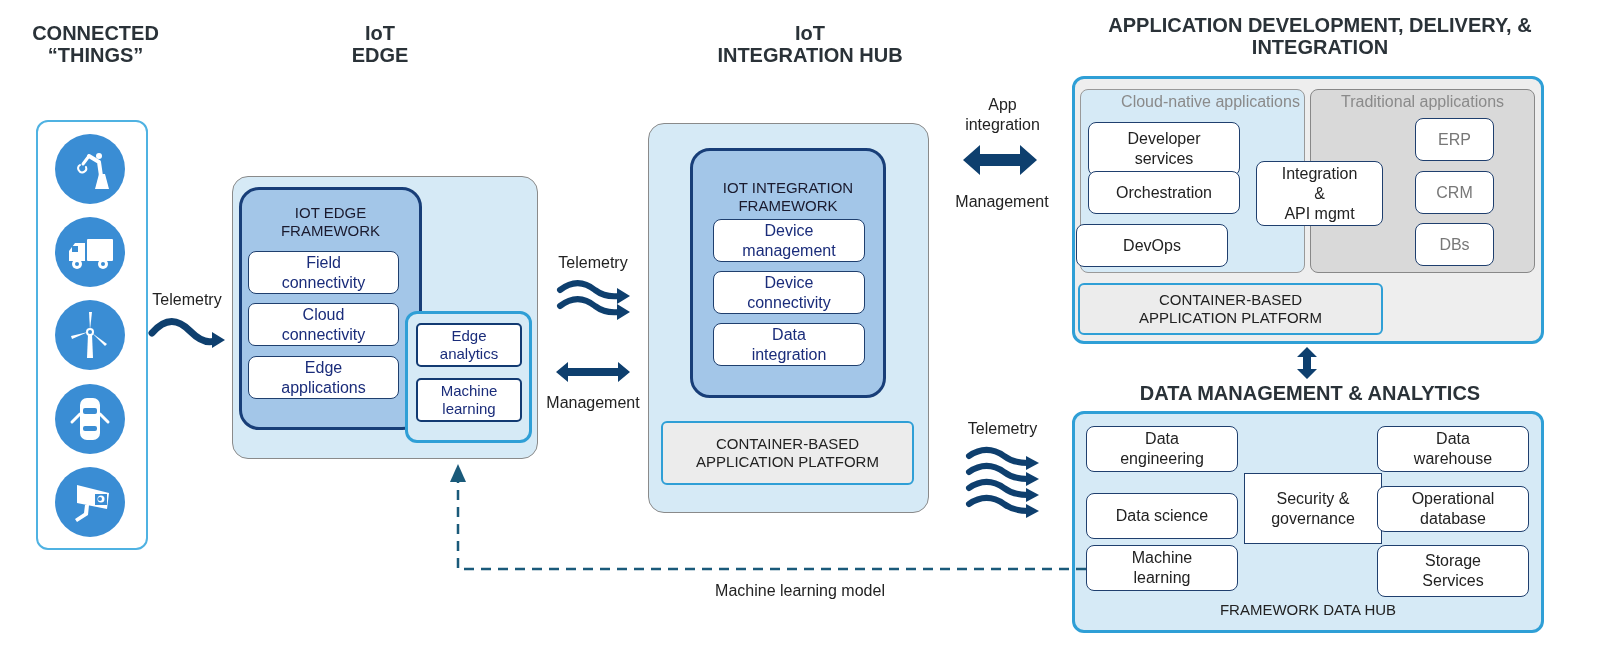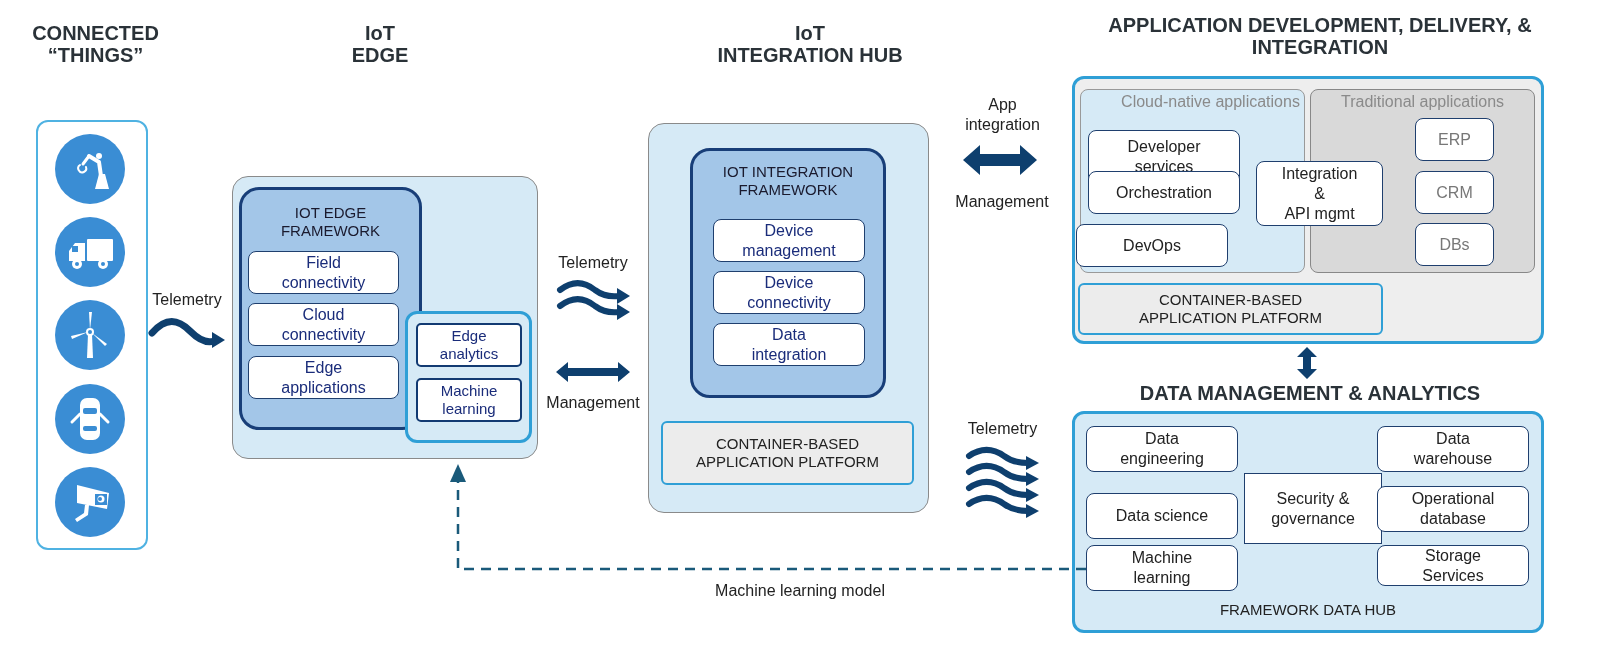--- a/index.html
+++ b/index.html
@@ -130,21 +130,21 @@
   <path d="M5 28 C18 18 30 20 40 28 C48 34 56 35 64 34" fill="none" stroke="#0e3f6e" stroke-width="6" stroke-linecap="round"></path>
   <polygon points="62,26 75,34 62,42" fill="#0e3f6e"></polygon>
 </svg>
 <svg class="abs" style="left:555px; top:360px;" width="76" height="24" viewBox="0 0 76 24">
   <polygon points="1,12 13,2 13,8 63,8 63,2 75,12 63,22 63,16 13,16 13,22" fill="#0e3f6e"></polygon>
 </svg>
 <div class="abs label" style="left:538px; top:393px; width:110px;">Management</div>
 
 <div class="abs lightpanel" style="left:648px; top:123px; width:281px; height:390px;"></div>
 <div class="abs framework" style="left:690px; top:148px; width:196px; height:250px;">
-  <div class="fw-title" style="top:12px;">IOT INTEGRATION
+  <div class="fw-title" style="top:28px;">IOT INTEGRATION
 FRAMEWORK</div>
 </div>
 <div class="box white-box" style="left:713px; top:219px; width:152px; height:43px;">Device
 management</div>
 <div class="box white-box" style="left:713px; top:271px; width:152px; height:43px;">Device
 connectivity</div>
 <div class="box white-box" style="left:713px; top:323px; width:152px; height:43px;">Data
 integration</div>
 <div class="box platform" style="left:661px; top:421px; width:253px; height:64px;">CONTAINER-BASED
 APPLICATION PLATFORM</div>
@@ -172,21 +172,21 @@
   </g>
 </svg>
 
 <div class="abs" style="left:1072px; top:76px; width:472px; height:268px; background:#eeeeee; border:3px solid #2f9fd6; border-radius:12px;"></div>
 <div class="abs" style="left:1080px; top:89px; width:225px; height:184px; background:#d6eaf6; border:1.5px solid #999; border-radius:8px;">
   <div class="abs" style="left:0; right:0; top:3px; text-align:center; font-size:16px; color:#8a8a8a;padding-left:36px;">Cloud-native applications</div>
 </div>
 <div class="abs" style="left:1310px; top:89px; width:225px; height:184px; background:#d9d9d9; border:1.5px solid #888; border-radius:8px;">
   <div class="abs" style="left:0; right:0; top:3px; text-align:center; font-size:16px; color:#8a8a8a;">Traditional applications</div>
 </div>
-<div class="box white-box dark" style="left:1088px; top:130px; width:152px; height:54px;text-align:center;">Developer
+<div class="box white-box dark" style="left:1088px; top:122px; width:152px; height:54px;text-align:center;">Developer
 services</div>
 <div class="box white-box dark" style="left:1088px; top:171px; width:152px; height:43px;">Orchestration</div>
 <div class="box white-box dark" style="left:1076px; top:224px; width:152px; height:43px;">DevOps</div>
 <div class="box white-box dark" style="left:1256px; top:161px; width:127px; height:65px;">Integration
 &amp;
 API mgmt</div>
 <div class="box white-box grey-text" style="left:1415px; top:118px; width:79px; height:43px;">ERP</div>
 <div class="box white-box grey-text" style="left:1415px; top:171px; width:79px; height:43px;">CRM</div>
 <div class="box white-box grey-text" style="left:1415px; top:223px; width:79px; height:43px;">DBs</div>
 <div class="box platform" style="left:1078px; top:283px; width:305px; height:52px;">CONTAINER-BASED
@@ -201,21 +201,21 @@
 engineering</div>
 <div class="box white-box dark" style="left:1086px; top:486px; width:152px; height:46px;margin-top:7px;">Data science</div>
 <div class="box white-box dark" style="left:1086px; top:545px; width:152px; height:46px;">Machine
 learning</div>
 <div class="box white-box dark" style="left:1244px; top:473px; width:138px; height:71px; border-radius:0;">Security &amp;
 governance</div>
 <div class="box white-box dark" style="left:1377px; top:426px; width:152px; height:46px;">Data
 warehouse</div>
 <div class="box white-box dark" style="left:1377px; top:486px; width:152px; height:46px;">Operational
 database</div>
-<div class="box white-box dark" style="left:1377px; top:545px; width:152px; height:41px;text-align:center;">Storage
+<div class="box white-box dark" style="left:1377px; top:545px; width:152px; height:52px;text-align:center;">Storage
 Services</div>
 <div class="abs" style="left:1072px; top:601px; width:472px; text-align:center; font-size:15px; color:#222;">FRAMEWORK DATA HUB</div>
 
 <svg class="abs" style="left:440px; top:458px;" width="650" height="120" viewBox="0 0 650 120">
   <path d="M646 111 L18 111 L18 22" fill="none" stroke="#1a5a7a" stroke-width="2.5" stroke-dasharray="10 7"></path>
   <polygon points="18,6 10,24 26,24" fill="#1a5a7a"></polygon>
 </svg>
 <div class="abs label" style="left:680px; top:581px; width:240px;">Machine learning model</div>
 
 </body></html>

